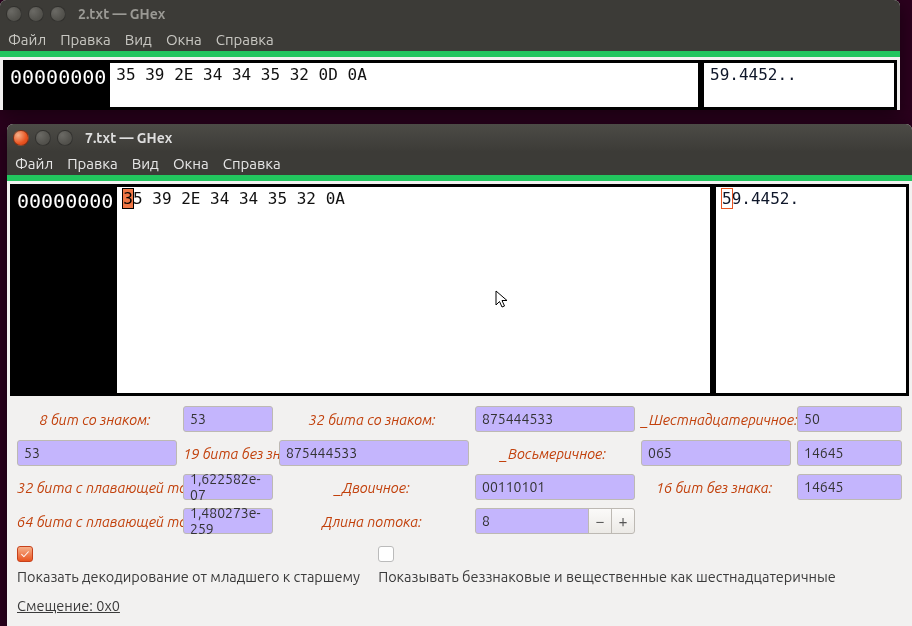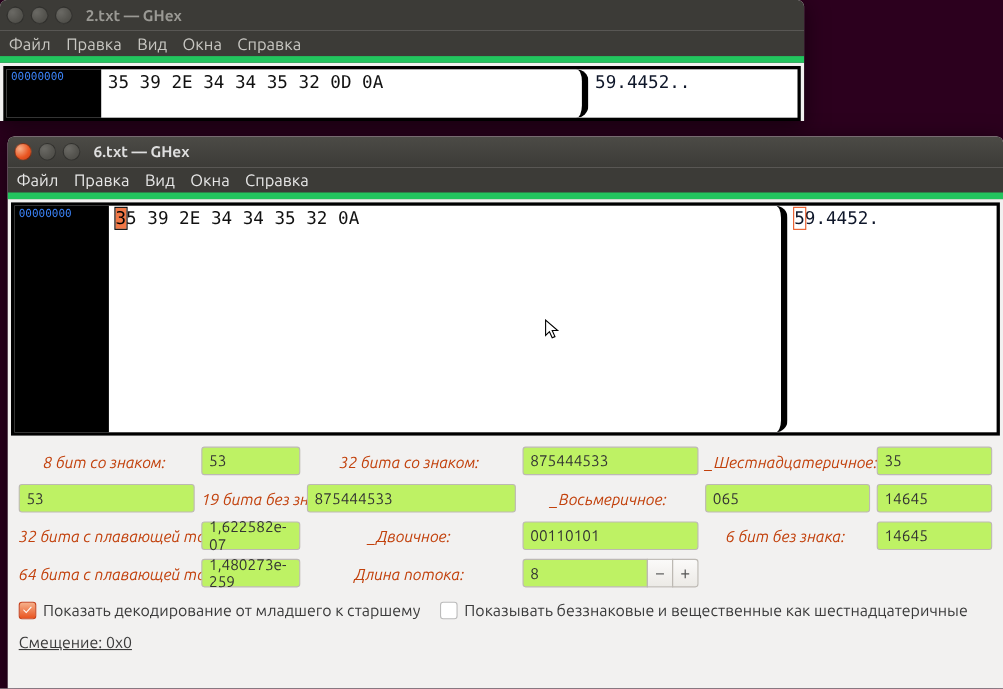--- a/index.html
+++ b/index.html
@@ -15,21 +15,21 @@
     overflow: hidden;
     position: relative;
   }
   .window {
     position: absolute;
     background: #f2f1f0;
     border-radius: 6px 6px 0 0;
     box-shadow: 0 4px 20px rgba(0,0,0,0.5);
     overflow: hidden;
   }
-  .win1 { left: 0; top: 0; width: 731px; }
+  .win1 { left: 0; top: 0; width: 900px; }
   .win2 { left: 7px; top: 124px; width: 905px; height: 502px; }
   .titlebar {
     height: 28px;
     background: linear-gradient(to bottom,#4c4b46,#3c3b37);
     display: flex;
     align-items: center;
     padding: 0 6px;
     gap: 6px;
   }
   .titlebar.inactive { background: linear-gradient(to bottom,#3c3b37,#3c3b37); color:#aaa; }
@@ -63,35 +63,34 @@
   .hex-area {
     background: #fff;
     border: 3px solid #000;
     margin: 3px 3px 0 3px;
     display: flex;
     height: 50px;
   }
   .hex-area.big { height: 212px; }
   .offset-col {
     background: #000;
-    color: #3b82f6;
+    color: #ffffff;
     font-family: "DejaVu Sans Mono", monospace;
-    font-size: 10px;
+    font-size: 20px;
     padding: 2px 4px;
     min-width: 86px;
   }
   .hex-col {
     flex: 1;
     font-family: "DejaVu Sans Mono", monospace;
     font-size: 16px;
     padding: 2px 6px;
     color: #111;
     border-right: 6px solid #000;
     white-space: pre;
-    border-radius: 11px;
   }
   .ascii-col {
     width: 190px;
     font-family: "DejaVu Sans Mono", monospace;
     font-size: 16px;
     padding: 2px 6px;
     color: #0f172a;
     white-space: pre;
   }
   .sel-byte {
@@ -109,21 +108,21 @@
   }
   .info-grid {
     display: grid;
     grid-template-columns: 160px 90px 190px 160px 150px 1fr;
     row-gap: 8px;
     column-gap: 6px;
     align-items: center;
   }
   .lbl { text-align: center; padding-right: 4px; color:#c2410c; white-space: nowrap; font-style: italic;}
   .val {
-    background: #bef264;
+    background: #c4b5fd;
     border: 1px solid #bdb9b3;
     border-radius: 3px;
     height: 26px;
     padding: 2px 6px;
     color: #333;
     font-size: 14px;
     display: flex;
     align-items: center;
   }
   .stream-wrap { display:flex; align-items:center; gap:0; }
@@ -137,21 +136,21 @@
     margin-left:-1px;
   }
   .step-btn.plus { border-radius: 0 3px 3px 0; }
   .checkbox-row {
     display: flex;
     align-items: center;
     gap: 18px;
     margin-top: 12px;
     color:#3b3b3b;
   }
-  .cb-group { display:flex; align-items:center; gap:6px; }
+  .cb-group { display:flex; align-items:flex-start; gap:6px;flex-direction:column; }
   .cb {
     width: 16px; height:16px; border:1px solid #bbb;
     border-radius:3px; background:#fff; display:flex;
     align-items:center; justify-content:center;
   }
   .cb.checked {
     background: linear-gradient(to bottom,#f6b08a,#e95420);
     border-color:#c7411b;
   }
   .cb.checked::after {
@@ -191,21 +190,21 @@
     <div class="hex-col">35 39 2E 34 34 35 32 0D 0A</div>
     <div class="ascii-col">59.4452..</div>
   </div>
 </div>
 
 <div class="window win2">
   <div class="titlebar">
     <span class="tb-btn tb-close active"></span>
     <span class="tb-btn tb-min"></span>
     <span class="tb-btn tb-max"></span>
-    <span class="title">6.txt — GHex</span>
+    <span class="title">7.txt — GHex</span>
   </div>
   <div class="menubar">
     <span class="menuitem">Файл</span>
     <span class="menuitem">Правка</span>
     <span class="menuitem">Вид</span>
     <span class="menuitem">Окна</span>
     <span class="menuitem">Справка</span>
   </div>
   <div class="hex-area big">
     <div class="offset-col">00000000</div>
@@ -214,35 +213,35 @@
   </div>
 
   <div class="info-panel">
     <div class="info-grid">
 
       <div class="lbl">8 бит со знаком:</div>
       <div class="val">53</div>
       <div class="lbl">32 бита со знаком:</div>
       <div class="val">875444533</div>
       <div class="lbl">_Шестнадцатеричное:</div>
-      <div class="val">35</div>
+      <div class="val">50</div>
 
       <div class="val">53</div>
       <div class="lbl">19 бита без знака:</div>
       <div class="val">875444533</div>
       <div class="lbl">_Восьмеричное:</div>
       <div class="val">065</div>
 
       <div class="val">14645</div>
       <div class="lbl">32 бита с плавающей точкой:</div>
       <div class="val">1,622582e-07</div>
       <div class="lbl">_Двоичное:</div>
       <div class="val">00110101</div>
 
-      <div class="lbl">6 бит без знака:</div>
+      <div class="lbl">16 бит без знака:</div>
       <div class="val">14645</div>
       <div class="lbl">64 бита с плавающей точкой:</div>
       <div class="val">1,480273e-259</div>
       <div class="lbl">Длина потока:</div>
       <div class="stream-wrap">
         <div class="val">8</div>
         <div class="step-btn">−</div>
         <div class="step-btn plus">+</div>
       </div>
     </div>

